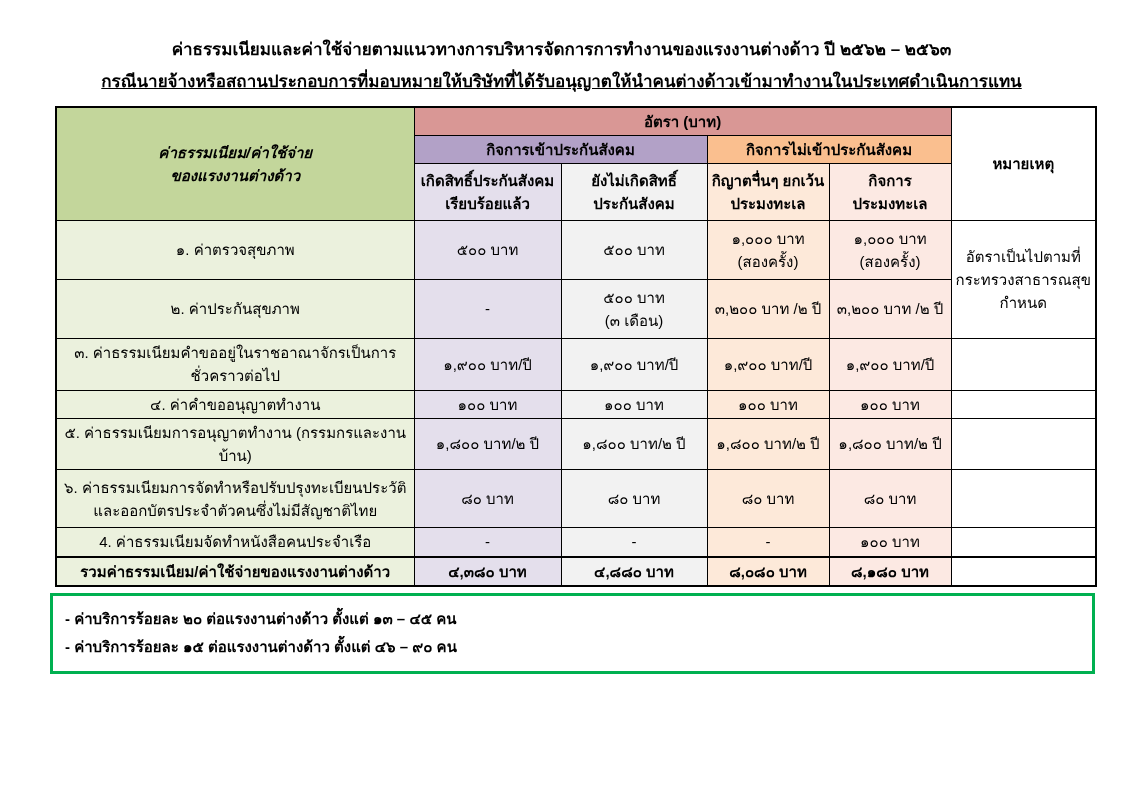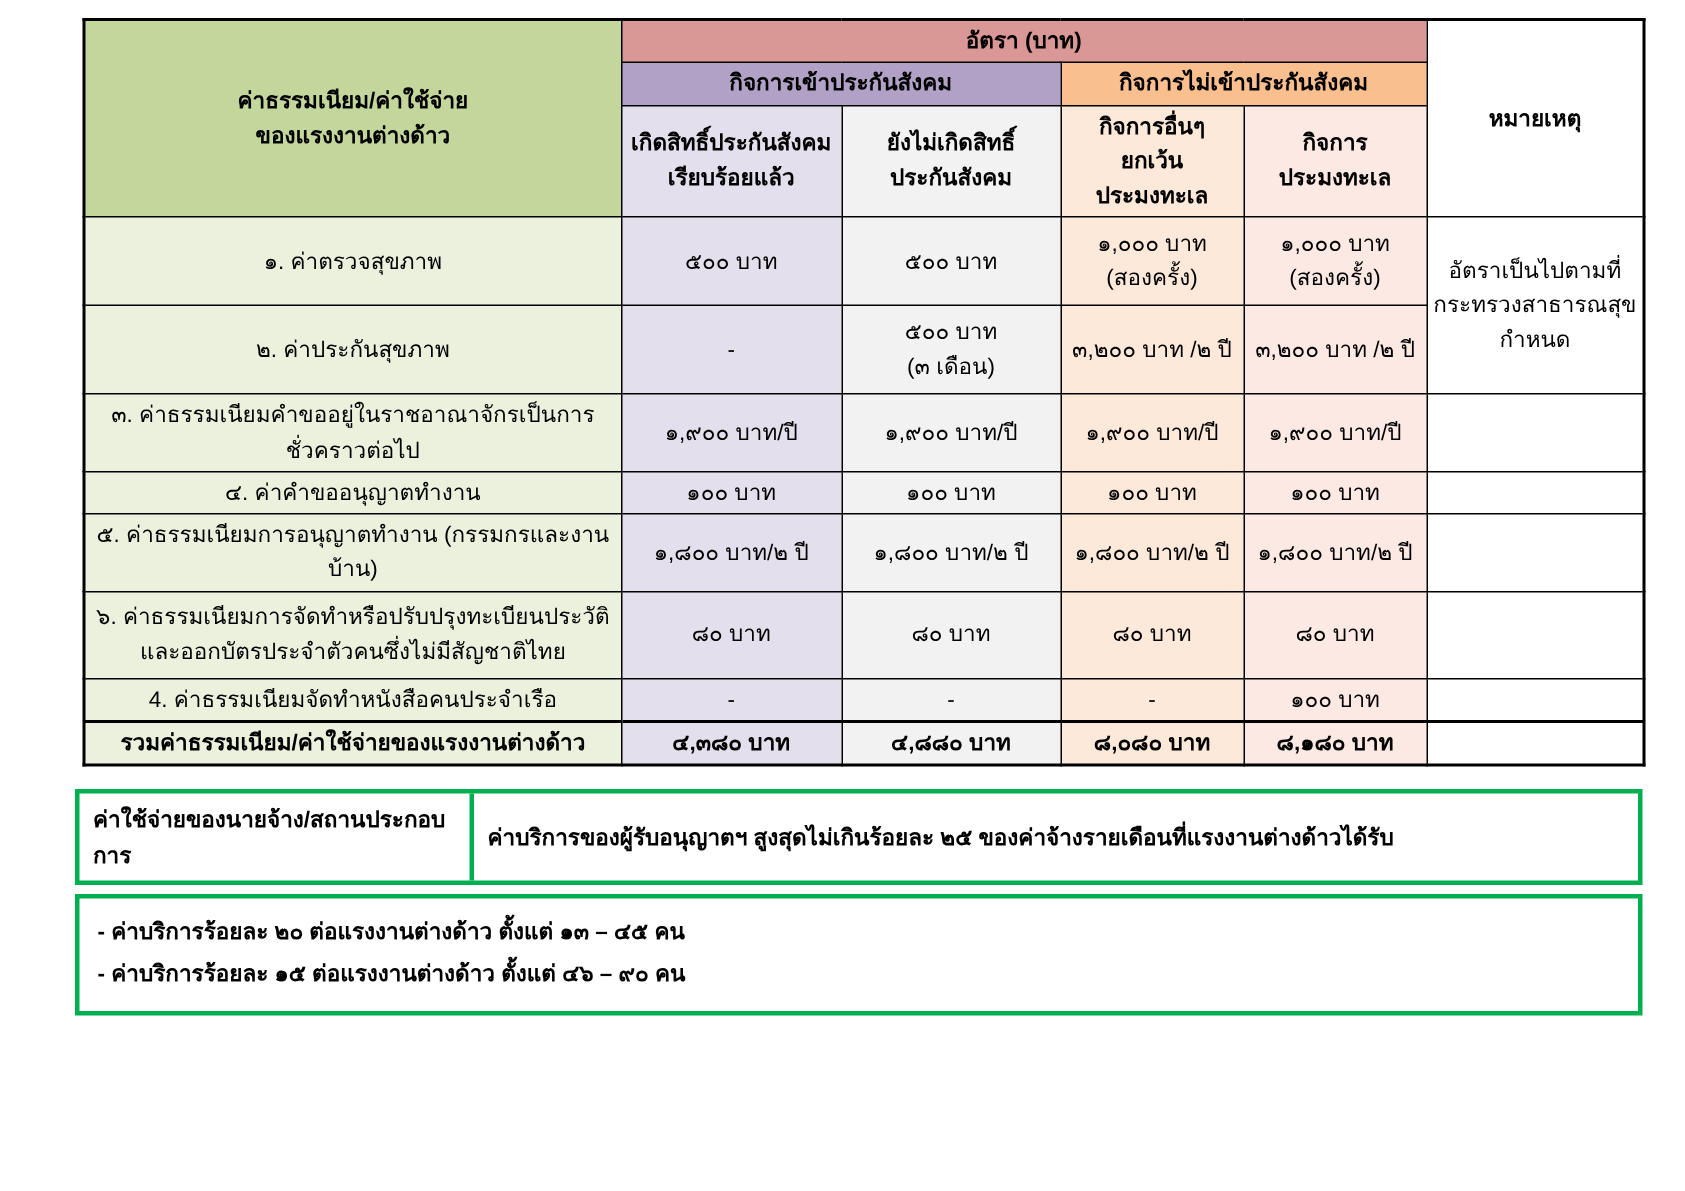--- a/index.html
+++ b/index.html
@@ -15,21 +15,21 @@
   .title-block{padding-top:38px;text-align:center;}
   .doc-title{font-size:17px;font-weight:bold;line-height:1.4;}
   .doc-subtitle{font-size:17px;font-weight:bold;text-decoration:underline;margin-top:8px;line-height:1.4;}
 
   table.fees{border-collapse:collapse;table-layout:fixed;width:1040px;margin:12px 0 0 55px;
              border:2px solid var(--line);}
   table.fees td{border:1px solid var(--line);font-size:15px;text-align:center;vertical-align:middle;
                 white-space:pre-line;padding:2px 4px;line-height:1.55;}
   td.hdr{font-weight:bold;}
   td.lbl{text-align:left;padding-left:7px;background:var(--row-green);}
-  .bg-green{background:var(--header-green);}
+  .bg-green{background:var(--header-green);font-style:italic;}
   .bg-rate{background:var(--rate-pink);}
   .bg-purple{background:var(--sso-purple);}
   .bg-orange{background:var(--non-sso-orange);margin-left:12px;}
   .bg-lav{background:var(--col-lavender);}
   .bg-gray{background:var(--col-gray);}
   .bg-peach{background:var(--col-peach);}
   .bg-rose{background:var(--col-rose);}
   .bg-white{background:#fff;margin-top:32px;}
   tr.h28{height:28px;} tr.h57{height:57px;} tr.h59{height:59px;}
   tr.h27{height:27px;} tr.h58{height:58px;}
@@ -42,20 +42,24 @@
   .box1 .right{flex:1;}
   .box2{width:1045px;margin:6px 0 0 50px;border:3px solid var(--green-border);
         padding:9px 12px 10px 12px;font-size:15px;font-weight:bold;}
   .box2 .line{line-height:28px;}
 </style>
 </head>
 <body>
 
 <div class="page">
 
+  <div class="title-block">
+    <div class="doc-title">ค่าธรรมเนียมและค่าใช้จ่ายตามแนวทางการบริหารจัดการการทำงานของแรงงานต่างด้าว ปี ๒๕๖๒ – ๒๕๖๓</div>
+    <div class="doc-subtitle">กรณีนายจ้างหรือสถานประกอบการที่มอบหมายให้บริษัทที่ได้รับอนุญาตให้นำคนต่างด้าวเข้ามาทำงานในประเทศดำเนินการแทน</div>
+  </div>
 
   <table class="fees">
     <colgroup>
       <col style="width:358px">
         <col style="width:147px">
         <col style="width:146px">
       <col style="width:122px">
         <col style="width:122px">
         <col style="width:145px">
     </colgroup>
@@ -68,21 +72,21 @@
       </tr>
       <tr class="h28">
         <td class="hdr bg-purple" colspan="2">กิจการเข้าประกันสังคม</td>
         <td class="hdr bg-orange" colspan="2">กิจการไม่เข้าประกันสังคม</td>
       </tr>
       <tr class="h57">
         <td class="hdr bg-lav">เกิดสิทธิ์ประกันสังคม
 เรียบร้อยแล้ว</td>
         <td class="hdr bg-gray">ยังไม่เกิดสิทธิ์
 ประกันสังคม</td>
-        <td class="hdr bg-peach">กิจการอื่นๆ ยกเว้น
+        <td class="hdr bg-peach">กิญาตฯื่นๆ ยกเว้น
 ประมงทะเล</td>
         <td class="hdr bg-rose">กิจการ
 ประมงทะเล</td>
       </tr>
 
       <tr class="h59">
         <td class="lbl">๑. ค่าตรวจสุขภาพ</td>
         <td class="bg-lav">๕๐๐ บาท</td>
         <td class="bg-gray">๕๐๐ บาท</td>
         <td class="bg-peach">๑,๐๐๐ บาท
@@ -146,24 +150,20 @@
         <td class="lbl">รวมค่าธรรมเนียม/ค่าใช้จ่ายของแรงงานต่างด้าว</td>
         <td class="bg-lav">๔,๓๘๐ บาท</td>
         <td class="bg-gray">๔,๘๘๐ บาท</td>
         <td class="bg-peach">๘,๐๘๐ บาท</td>
         <td class="bg-rose">๘,๑๘๐ บาท</td>
         <td class="bg-white"></td>
       </tr>
     </tbody>
   </table>
 
-  <div class="box1">
-    <div class="cell left">ค่าใช้จ่ายของนายจ้าง/สถานประกอบการ</div>
-    <div class="cell right">ค่าบริการของผู้รับอนุญาตฯ สูงสุดไม่เกินร้อยละ ๒๕ ของค่าจ้างรายเดือนที่แรงงานต่างด้าวได้รับ</div>
-  </div>
 
   <div class="box2">
     <div class="line">- ค่าบริการร้อยละ ๒๐ ต่อแรงงานต่างด้าว ตั้งแต่ ๑๓ – ๔๕ คน</div>
     <div class="line">- ค่าบริการร้อยละ ๑๕ ต่อแรงงานต่างด้าว ตั้งแต่ ๔๖ – ๙๐ คน</div>
 
   </div>
 
 </div>
 
 </body></html>

